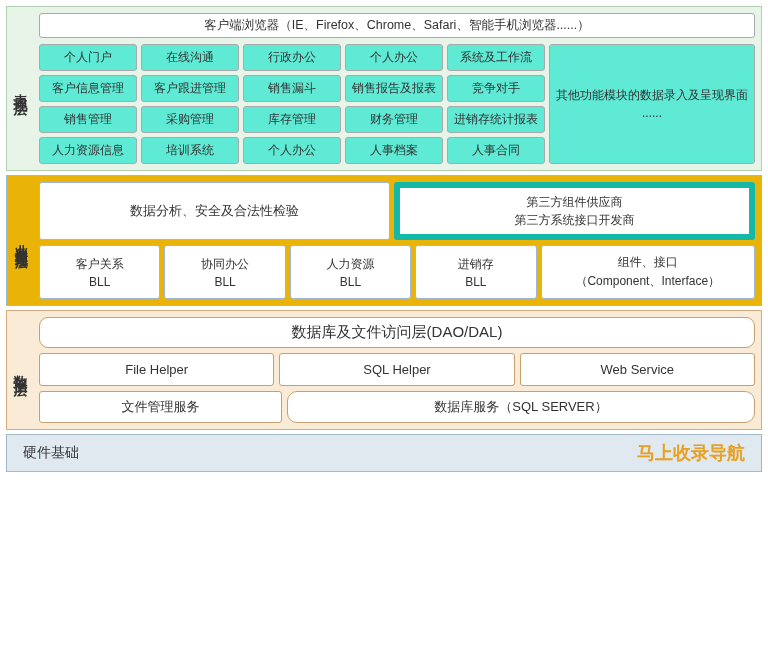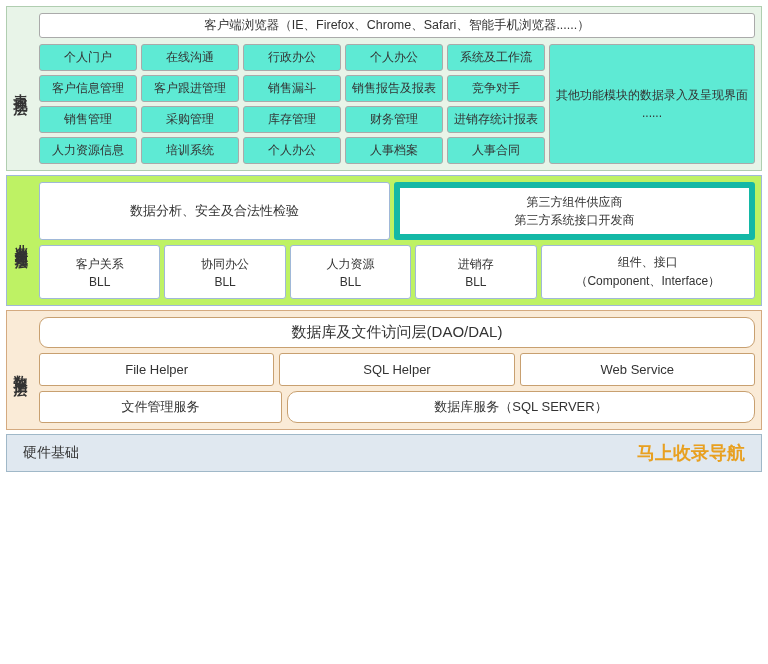--- a/index.html
+++ b/index.html
@@ -94,21 +94,21 @@
       flex: 1;
       display: flex;
       flex-direction: column;
       gap: 4px;
     }
 
     
     .layer-yewu {
       display: flex;
       flex-direction: row;
-      background: #bef264;
+      background: #eab308;
       border: 1.5px solid #a0b8d8;
       margin: 0 6px 4px 6px;
       flex-shrink: 0;
     }
 
     .yewu-content {
       flex: 1;
       display: flex;
       flex-direction: column;
       padding: 6px 6px 6px 4px;

